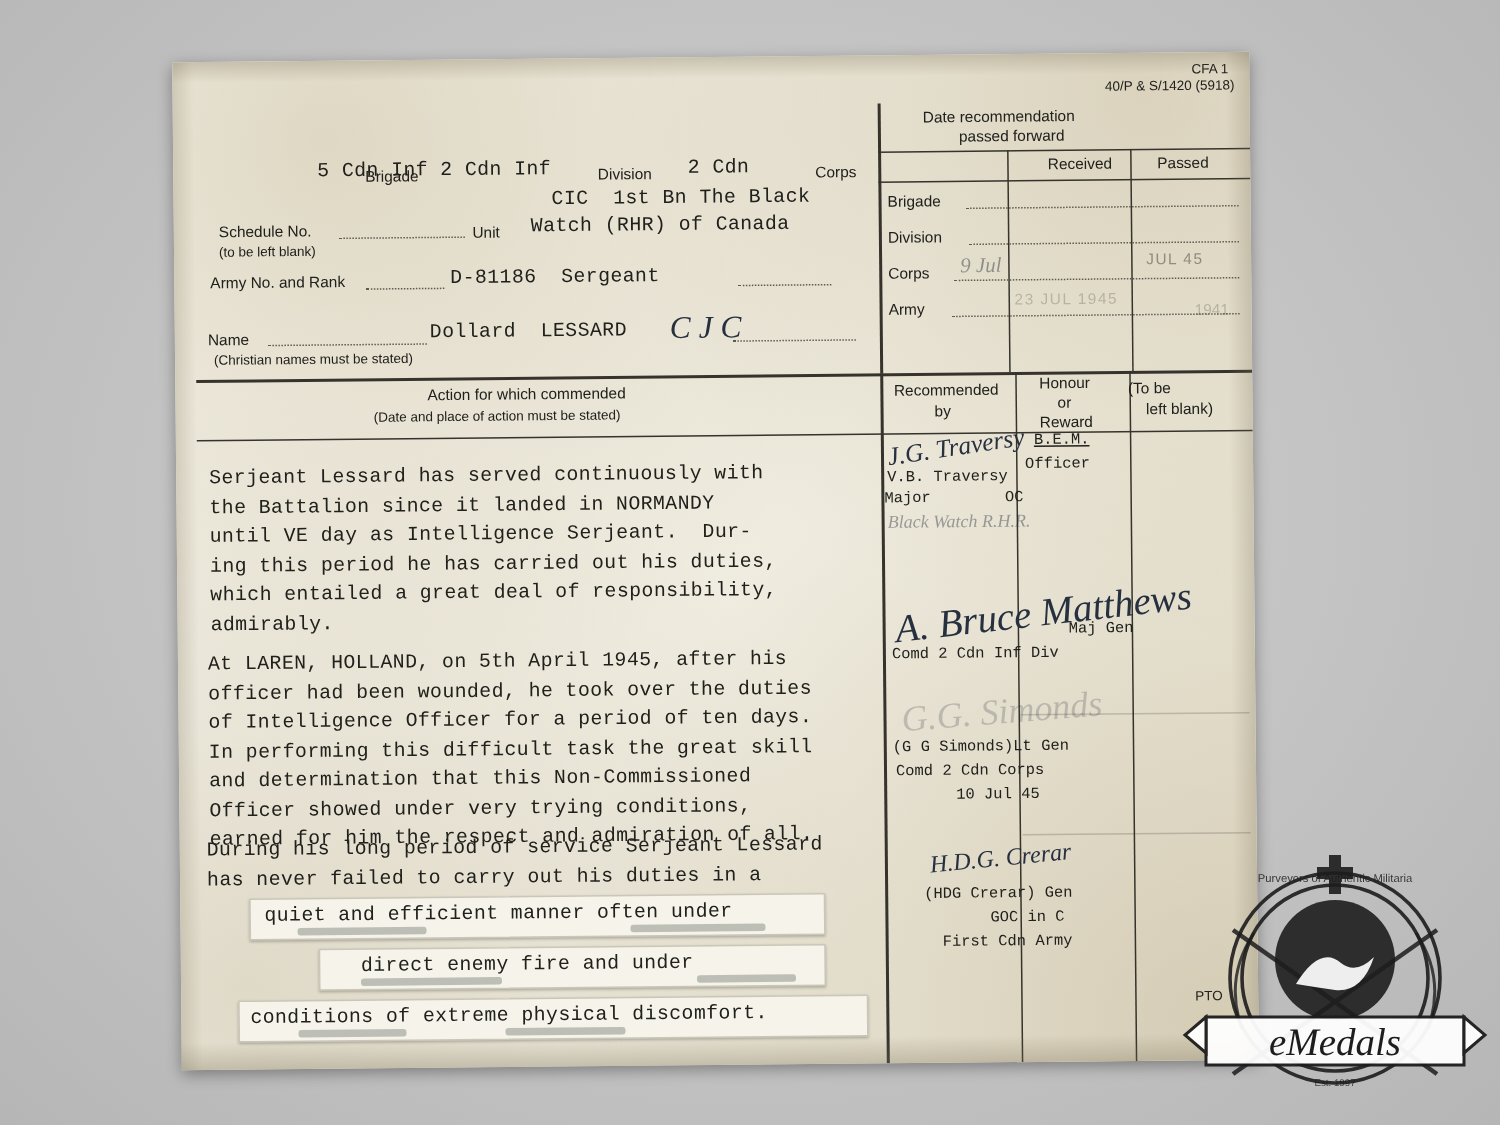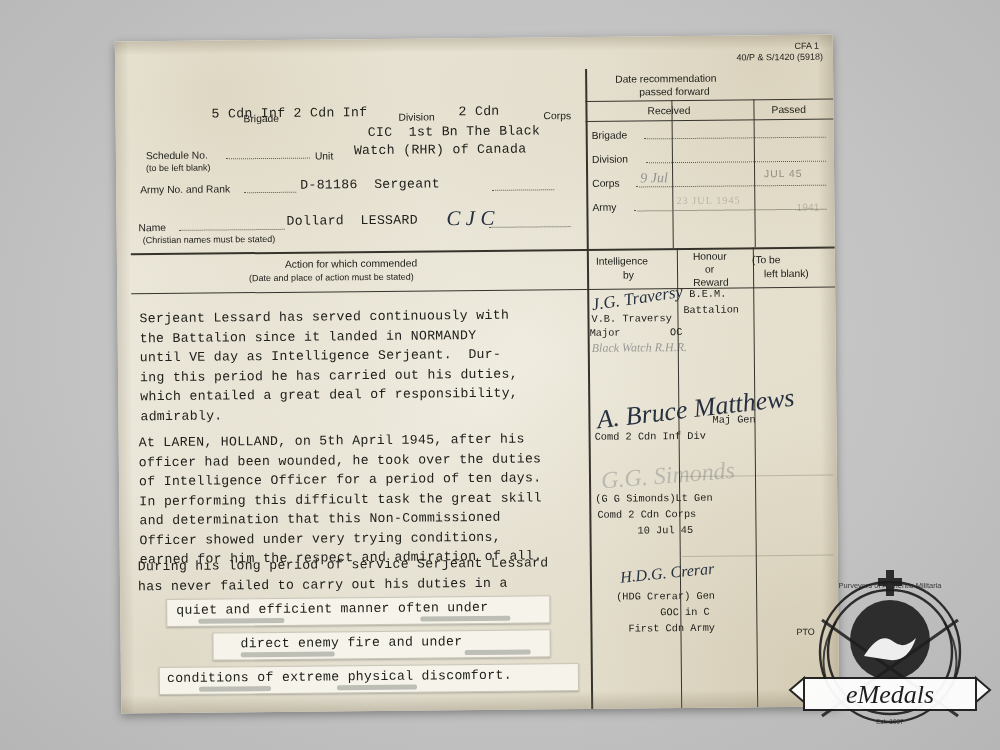--- a/index.html
+++ b/index.html
@@ -147,48 +147,48 @@
     <div class="t xsm sans" style="left:26px; top:194px;">(Christian names must be stated)</div>
 
     <div class="rule" style="left:470px; top:32px; width:2px; height:180px;"></div>
     <div class="rule" style="left:470px; top:64px; width:248px; height:1px;"></div>
     <div class="rule" style="left:470px; top:84px; width:248px; height:1px;"></div>
     <div class="rule" style="left:556px; top:64px; width:1px; height:148px;"></div>
     <div class="rule" style="left:638px; top:64px; width:1px; height:148px;"></div>
 
     <div class="t sm sans" style="left:500px; top:36px;">Date recommendation</div>
     <div class="t sm sans" style="left:524px; top:49px;">passed forward</div>
-    <div class="t sm sans" style="left:532px; top:68px;">Received</div>
+    <div class="t sm sans" style="left:583px; top:68px;">Received</div>
     <div class="t sm sans" style="left:656px; top:68px;">Passed</div>
 
     <div class="t sm sans" style="left:476px; top:92px;">Brigade</div>
     <div class="dots" style="left:528px; top:102px; width:182px;"></div>
 
     <div class="t sm sans" style="left:476px; top:116px;">Division</div>
     <div class="dots" style="left:530px; top:126px; width:180px;"></div>
 
     <div class="t sm sans" style="left:476px; top:140px;">Corps</div>
     <div class="dots" style="left:520px; top:150px; width:190px;"></div>
     <div class="hw faint" style="left:524px; top:134px; font-size:14px;">9 Jul</div>
     <div class="t sm faint" style="left:648px; top:132px; font-family:Liberation Sans, sans-serif; letter-spacing:1px;">JUL 45</div>
 
     <div class="t sm sans" style="left:476px; top:164px;">Army</div>
     <div class="dots" style="left:518px; top:174px; width:192px;"></div>
-    <div class="t sm vfaint" style="left:560px; top:158px; letter-spacing:1px; font-family:Liberation Serif, serif;">23 JUL 1945</div>
+    <div class="t sm vfaint" style="left:560px; top:158px; letter-spacing:1px; font-family:Liberation Sans, sans-serif;">23 JUL 1945</div>
     <div class="t sm vfaint" style="left:680px; top:166px; font-family:'Liberation Sans',sans-serif;">1941</div>
 
     <div class="rule" style="left:14px; top:212px; width:704px; height:2px;"></div>
     <div class="rule" style="left:14px; top:252px; width:704px; height:1px;"></div>
     <div class="rule" style="left:470px; top:212px; width:2px; height:460px;"></div>
     <div class="rule" style="left:560px; top:212px; width:1px; height:460px;"></div>
     <div class="rule" style="left:636px; top:212px; width:1px; height:460px;"></div>
 
     <div class="t sm sans" style="left:168px; top:218px;">Action for which commended</div>
     <div class="t xsm sans" style="left:132px; top:233px;">(Date and place of action must be stated)</div>
-    <div class="t sm sans" style="left:479px; top:218px;">Intelligence</div>
+    <div class="t sm sans" style="left:479px; top:218px;">Recommended</div>
     <div class="t sm sans" style="left:506px; top:232px;">by</div>
     <div class="t sm sans" style="left:576px; top:214px;">Honour</div>
     <div class="t sm sans" style="left:588px; top:227px;">or</div>
     <div class="t sm sans" style="left:576px; top:240px;">Reward</div>
     <div class="t sm sans" style="left:635px; top:218px;">(To be</div>
     <div class="t sm sans" style="left:647px; top:232px;">left blank)</div>
 
     <div id="cit-p1">
         <div class="t" style="left: 22px; top: 270px;">Serjeant Lessard has served continuously with</div>
         <div class="t" style="left: 22px; top: 289.5px;">the Battalion since it landed in NORMANDY</div>
@@ -238,24 +238,24 @@
     <div class="hw hw-blue vfaint" style="left:482px; top:426px; font-size:24px; transform:rotate(-4deg);">G.G. Simonds</div>
     <div class="t sm" style="left:476px; top:456px;">(G G Simonds)Lt Gen</div>
     <div class="t sm" style="left:478px; top:472px;">Comd 2 Cdn Corps</div>
     <div class="t sm" style="left:518px; top:488px;">10 Jul 45</div>
 
     <div class="hw hw-blue" style="left:500px; top:528px; font-size:16px; transform:rotate(-5deg);">H.D.G. Crerar</div>
     <div class="t sm" style="left:496px; top:554px;">(HDG Crerar) Gen</div>
     <div class="t sm" style="left:540px; top:570px;">GOC in C</div>
     <div class="t sm" style="left:508px; top:586px;">First Cdn Army</div>
 
-    <div class="t xsm sans" style="left:676px; top:592px;text-align:right;">PTO</div>
-
-    <div class="t sm" style="left:572px; top:252px;">B.E.M.</div>
-    <div class="t sm" style="left:566px; top:268px;">Battalion</div>
+    <div class="t xsm sans" style="left:676px; top:624px;text-align:right;">PTO</div>
+
+    <div class="t sm" style="left:572px; top:252px;text-decoration:underline;">B.E.M.</div>
+    <div class="t sm" style="left:566px; top:268px;">Officer</div>
 
     <div class="rule vfaint" style="left:562px; top:440px; width:152px; height:1px;"></div>
     <div class="rule vfaint" style="left:562px; top:520px; width:152px; height:1px;"></div>
 
     <div class="edge-shade" style="left:0; top:0; width:100%; height:14px; background:linear-gradient(180deg, rgba(120,110,85,0.28), rgba(120,110,85,0));"></div>
     <div class="edge-shade" style="left:0; bottom:0; width:100%; height:18px; background:linear-gradient(0deg, rgba(120,110,85,0.30), rgba(120,110,85,0));"></div>
     <div class="edge-shade" style="left:0; top:0; width:14px; height:100%; background:linear-gradient(90deg, rgba(120,110,85,0.22), rgba(120,110,85,0));"></div>
     <div class="edge-shade" style="right:0; top:0; width:16px; height:100%; background:linear-gradient(270deg, rgba(120,110,85,0.26), rgba(120,110,85,0));"></div>
   </div>
 

